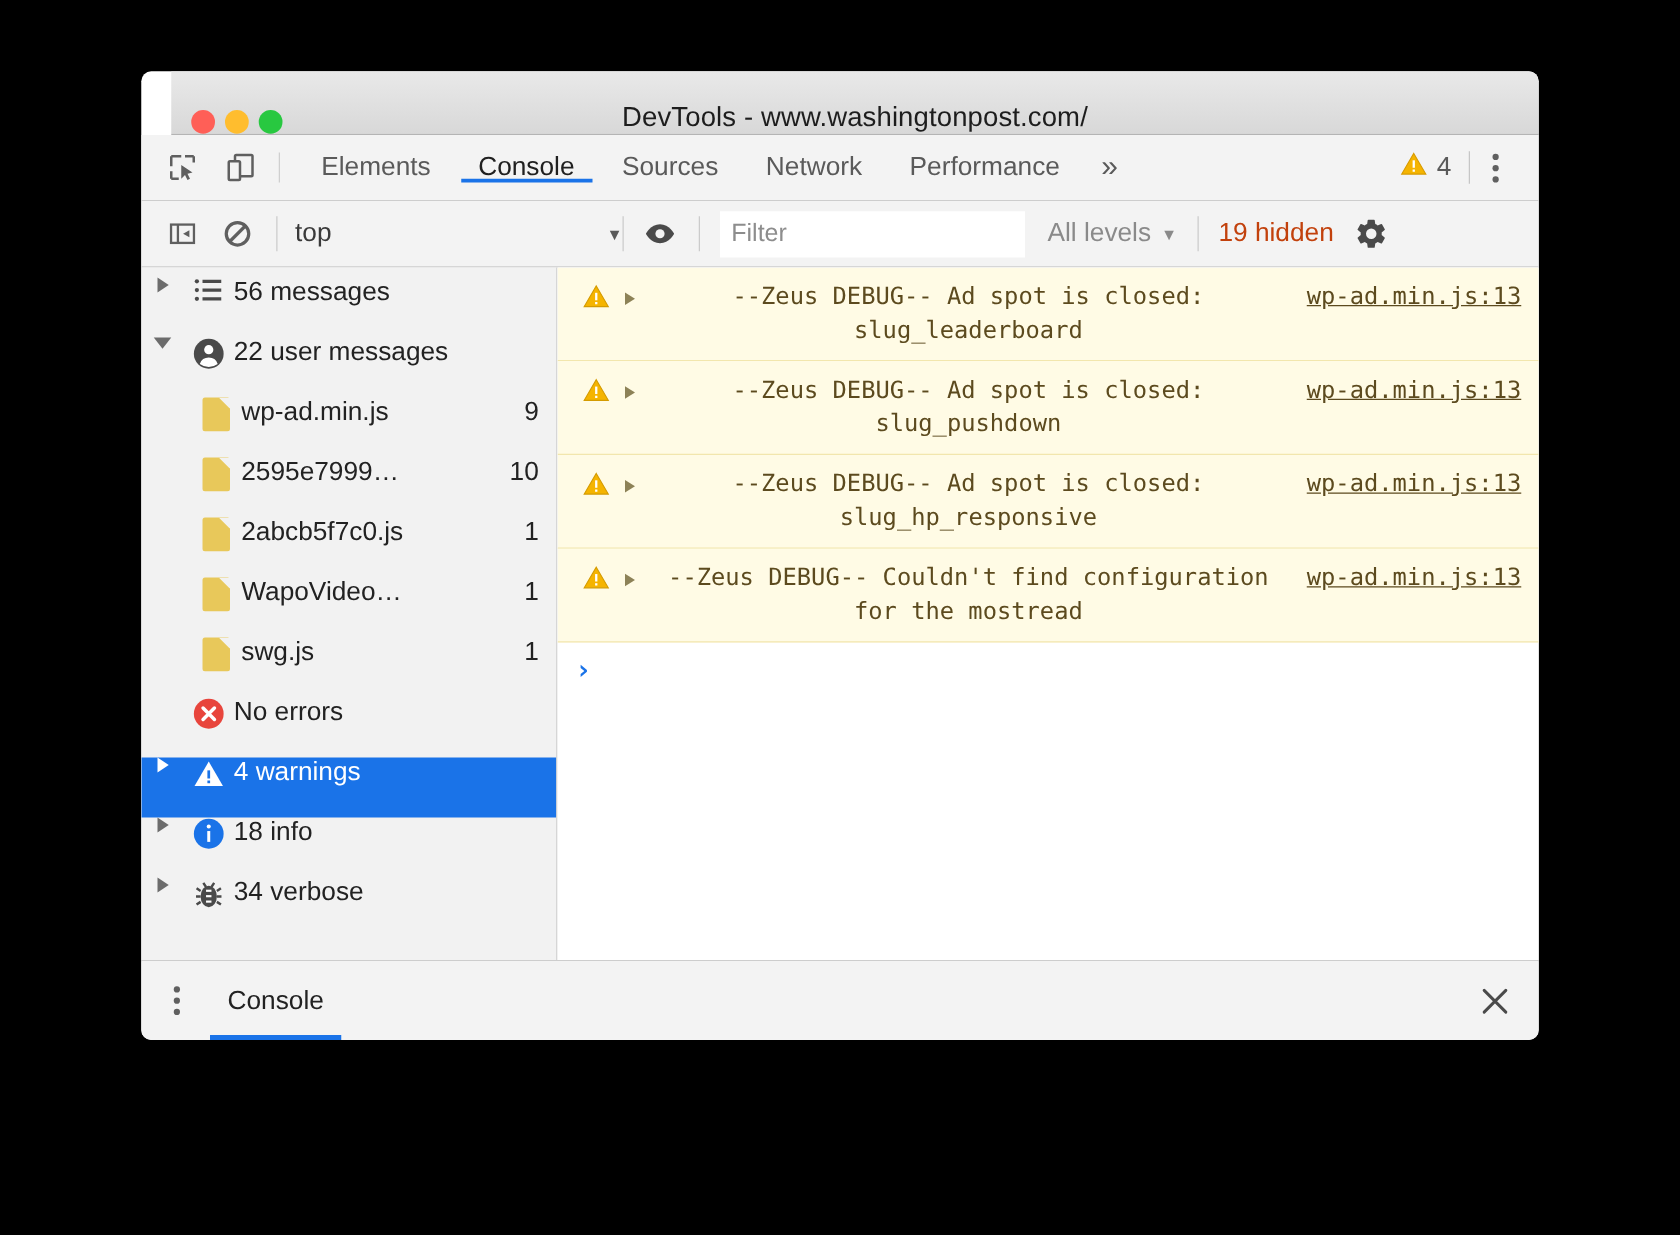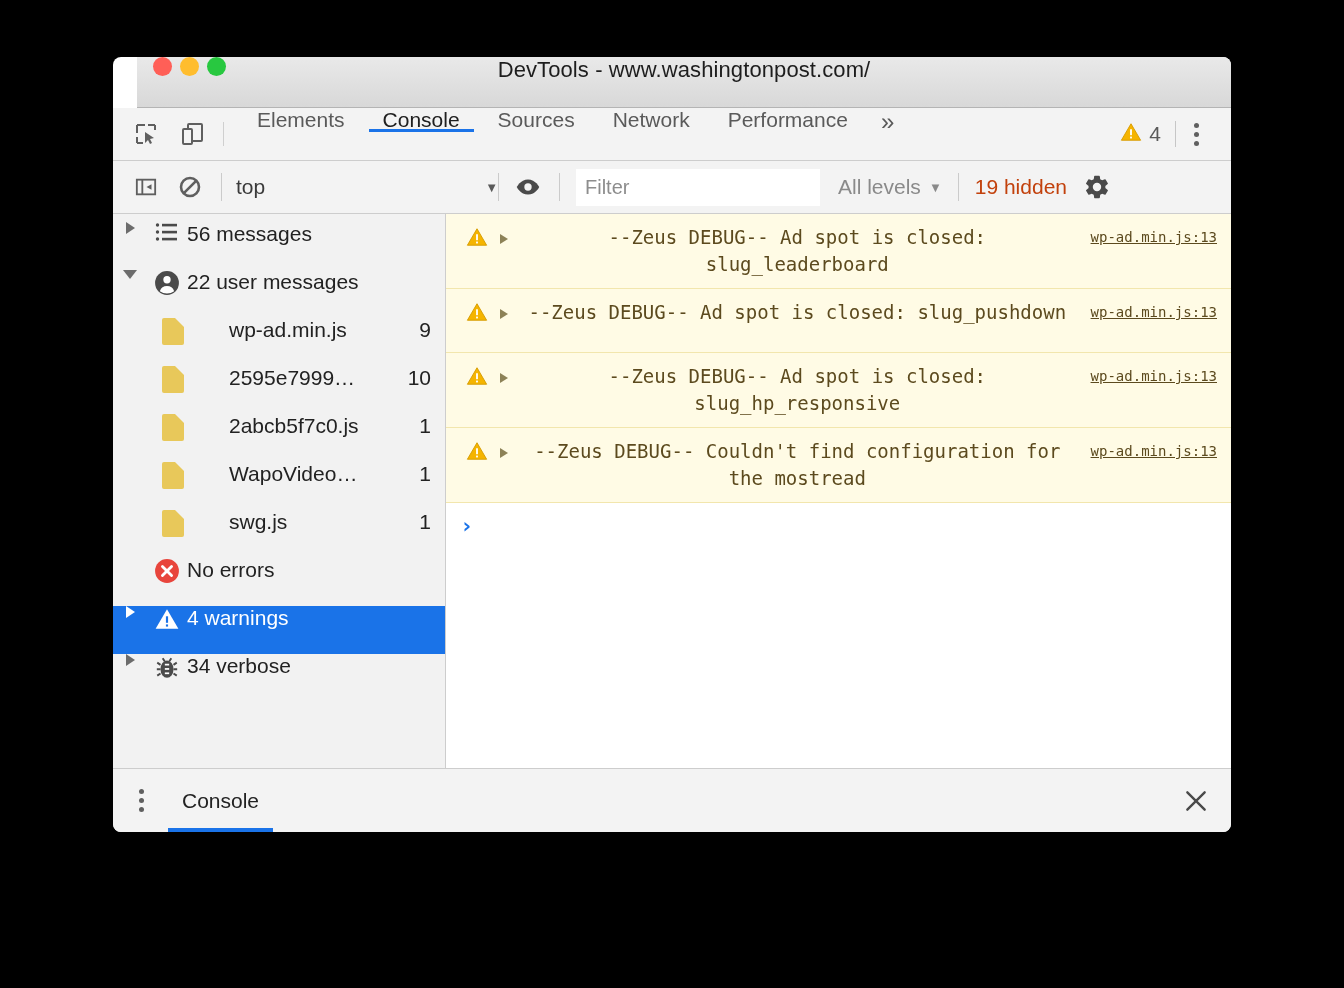--- a/index.html
+++ b/index.html
@@ -21,21 +21,21 @@
     display: flex;
     flex-direction: column;
   }
 
   
   .titlebar {
     height: 51px;
     background: linear-gradient(to bottom, #e9e9e9, #d8d8d8);
     border-bottom: 1px solid #b4b4b4;
     display: flex;
-    align-items: flex-start;
+    align-items: flex-end;
     position: relative;
     flex: none;
     margin-left: 24px;
   }
   .traffic {
     display: flex;
     gap: 8px;
     padding-left: 16px;
   }
   .light { width: 19px; height: 19px; border-radius: 50%; }
@@ -57,21 +57,21 @@
     height: 53px;
     background: #f3f3f3;
     border-bottom: 1px solid #cdcdcd;
     display: flex;
     align-items: stretch;
     flex: none;
   }
   .tb-icons { display: flex; align-items: center; padding-left: 18px; gap: 16px; }
   .tb-icon { width: 30px; height: 30px; display: flex; align-items: center; justify-content: center; cursor: pointer; }
   .tb-sep { width: 1px; background: #cfcfcf; margin: 14px 14px 14px 16px; }
-  .tabs { display: flex; align-items: flex-start; }
+  .tabs { display: flex; align-items: center; }
   .tab {
     display: flex; align-items: center;
     padding: 0 19px;
     font-size: 21px;
     color: #5a5a5a;
     cursor: pointer;
     position: relative;
     white-space: nowrap;
   }
   .tab.active { color: #202020; }
@@ -185,21 +185,21 @@
     white-space: nowrap;
     overflow: hidden;
     text-overflow: ellipsis;
   }
   .tr-count {
     margin-left: auto;
     font-size: 21px;
     color: #222;
     padding-left: 10px;
   }
-  .tree-row.child { padding-left: 40px; gap: 36px; }
+  .tree-row.child { padding-left: 40px; }
   .tree-row.leaf-noarrow { padding-left: 34px; }
 
   
   .file-icon {
     position: relative;
     width: 22px; height: 27px;
     background: #e8c85a;
     border-radius: 2px;
   }
   .file-icon::after {
@@ -246,21 +246,21 @@
     line-height: 27px;
     color: #5c4a1e;
     white-space: pre-wrap;
     word-break: break-word;
   }
   .msg-src {
     flex: none;
     padding-right: 14px;
     padding-left: 10px;
     font-family: "DejaVu Sans Mono", monospace;
-    font-size: 14px;
+    font-size: 19px;
     line-height: 27px;
     color: #5c4a1e;
     text-decoration: underline;
     cursor: pointer;
     white-space: nowrap;
   }
   .prompt {
     display: flex;
     align-items: flex-start;
     padding: 12px 0 0 14px;
@@ -500,20 +500,33 @@
         <div class="tr-icon">
           <svg width="26" height="26" viewBox="0 0 24 24">
             <path d="M12 3 L22.5 21 L1.5 21 Z" fill="#ffffff"></path>
             <rect x="11" y="9.5" width="2" height="6" fill="#1a73e8"></rect>
             <rect x="11" y="17" width="2" height="2" fill="#1a73e8"></rect>
           </svg>
         </div>
         <div class="tr-label">4 warnings</div>
       </div>
 
+      <div class="tree-row">
+        <div class="disclosure">
+            <span class="tri"></span>
+          </div>
+        <div class="tr-icon">
+          <svg width="26" height="26" viewBox="0 0 24 24">
+            <circle cx="12" cy="12" r="11" fill="#1a73e8"></circle>
+            <rect x="10.9" y="10" width="2.2" height="8" fill="#ffffff"></rect>
+            <circle cx="12" cy="6.6" r="1.5" fill="#ffffff"></circle>
+          </svg>
+        </div>
+        <div class="tr-label">18 info</div>
+      </div>
 
       <div class="tree-row">
         <div class="disclosure">
             <span class="tri"></span>
           </div>
         <div class="tr-icon">
           <svg width="26" height="26" viewBox="0 0 24 24">
             <path d="M8 4 L10 7 M16 4 L14 7" stroke="#4a4a4a" stroke-width="1.8" fill="none"></path>
             <ellipse cx="12" cy="14" rx="6" ry="8" fill="#4a4a4a"></ellipse>
             <rect x="10" y="9" width="4" height="1.6" fill="#ffffff"></rect>

